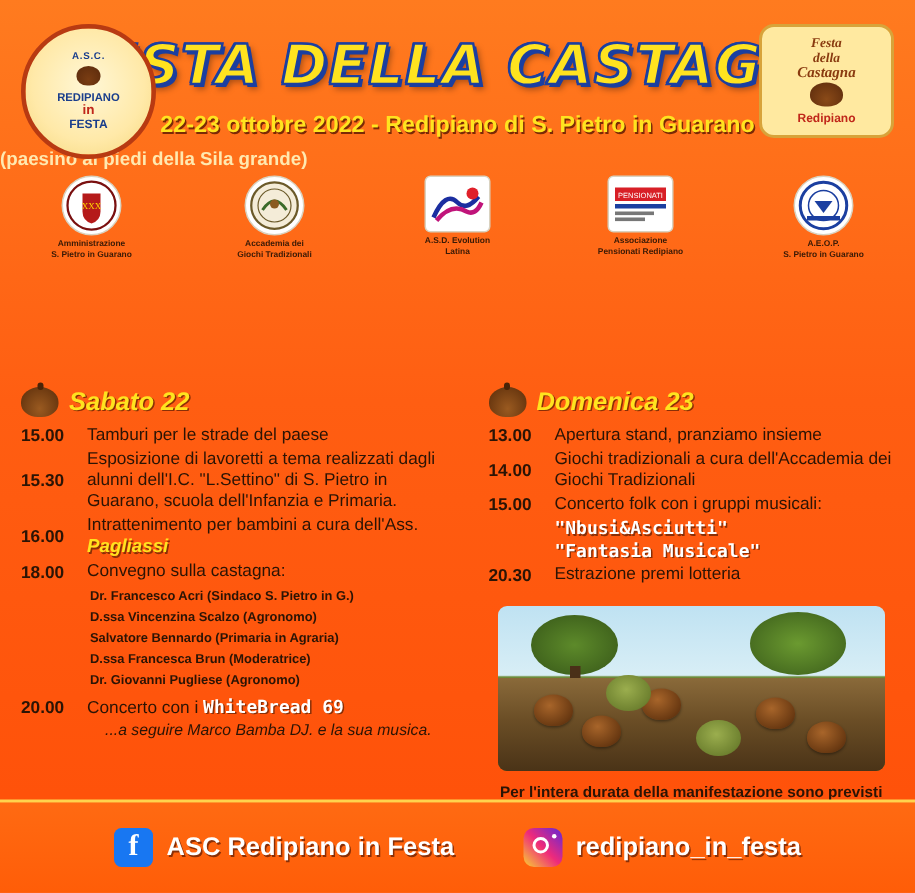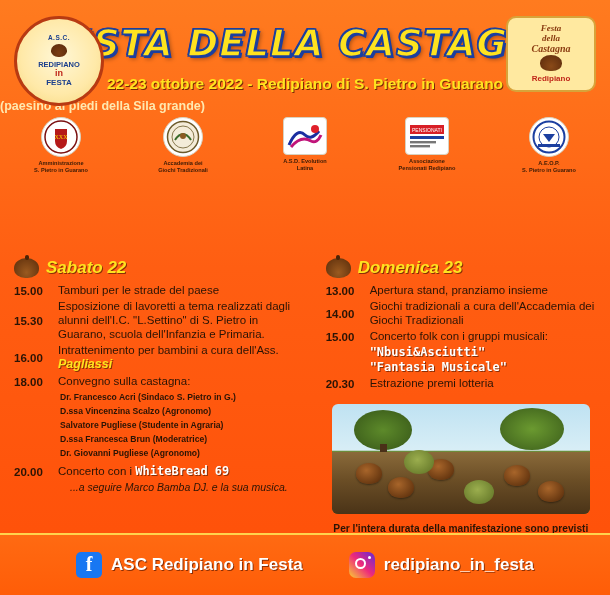--- a/index.html
+++ b/index.html
@@ -538,21 +538,21 @@
           </div>
           <div class="row">
             <div class="time">18.00</div>
             <div class="desc">Convegno sulla castagna:</div>
           </div>
         </div>
 
         <div class="speakers">
           <div class="speaker">Dr. Francesco Acri (Sindaco S. Pietro in G.)</div>
           <div class="speaker">D.ssa Vincenzina Scalzo (Agronomo)</div>
-          <div class="speaker">Salvatore Pugliese (Studente in Agraria)</div>
+          <div class="speaker">Salvatore Bennardo (Primaria in Agraria)</div>
           <div class="speaker">D.ssa Francesca Brun (Moderatrice)</div>
           <div class="speaker">Dr. Giovanni Pugliese (Agronomo)</div>
         </div>
 
         <div class="row">
           <div class="time">20.00</div>
           <div class="desc"><span>Concerto con i </span><span class="hl-w">WhiteBread 69</span></div>
         </div>
         <div class="tail">...a seguire Marco Bamba DJ. e la sua musica.</div>
       </div>

